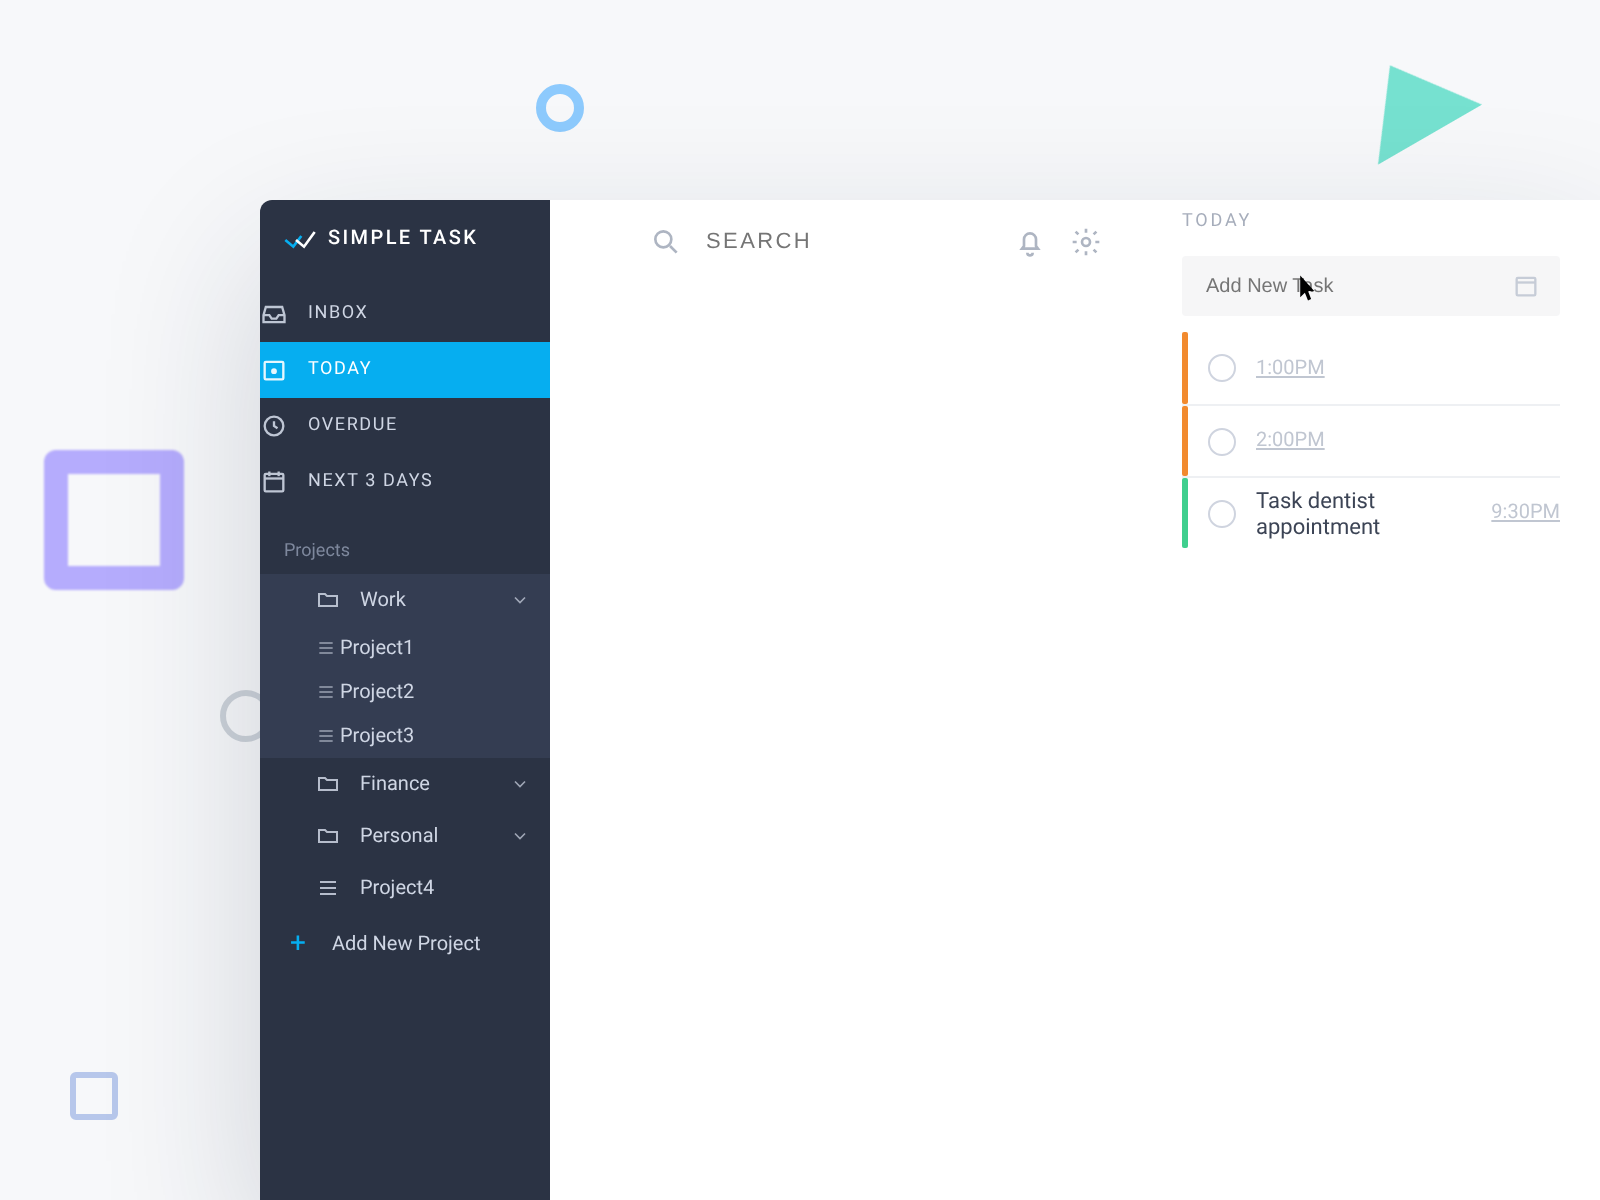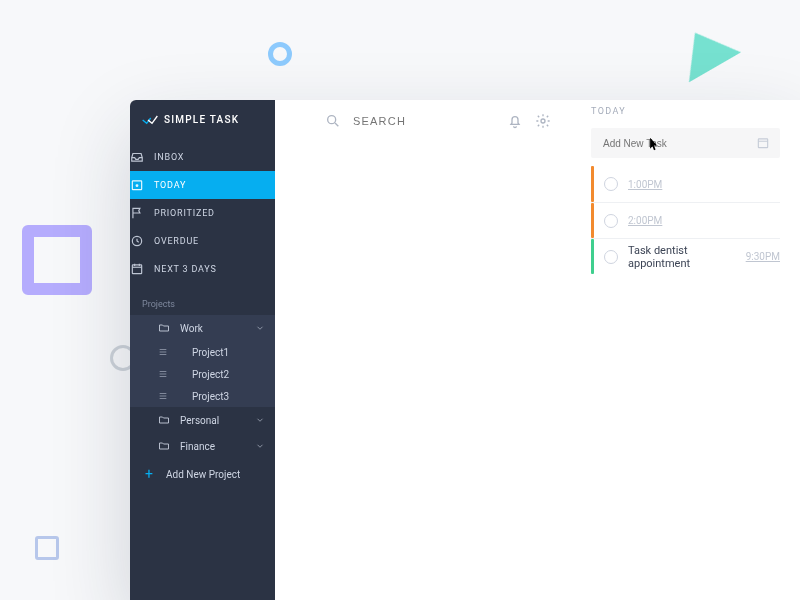--- a/index.html
+++ b/index.html
@@ -34,21 +34,21 @@
   .nav-item.active { background: #06aef0; color: #fff; }
   .nav-item .icon { width: 14px; height: 14px; display: flex; align-items: center; justify-content: center; opacity: 0.9; flex-shrink:0; }
 
   .section-label { padding: 16px 12px 6px; font-size: 9px; color: #7e889d; }
 
   .proj-group { }
   .folder-row { display: flex; align-items: center; gap: 10px; padding: 0 28px; height: 26px; cursor: pointer; font-size: 10px; color: #cfd6e4; position: relative; }
   .folder-row.expanded { background: #343d52; }
   .folder-row .chev { position: absolute; right: 10px; opacity: 0.7; }
   .folder-icon { width: 12px; height: 12px; display:flex; align-items:center; justify-content:center; opacity:0.85; flex-shrink:0;}
-  .sub-item { display:flex; align-items:center; gap:24px; padding:0 12px 0 28px; height:22px; font-size:10px; color:#cfd6e4; background:#343d52; cursor:pointer; }
+  .sub-item { display:flex; align-items:center; gap:2px; padding:0 12px 0 28px; height:22px; font-size:10px; color:#cfd6e4; background:#343d52; cursor:pointer; }
   .sub-item .lines { width:10px; opacity:0.6; flex-shrink:0;}
   .add-proj { display:flex; align-items:center; gap:10px; padding:0 12px; height:30px; font-size:10px; color:#cfd6e4; cursor:pointer; }
   .plus { color:#06aef0; font-size:14px; width:14px; text-align:center; }
 
   
   .main { flex:1; display:flex; flex-direction:row;padding-left:30px; }
   .topbar { height:42px; display:flex; align-items:center; padding:0 20px; gap:12px; }
   .search-icon { width:16px; height:16px; color:#aeb5c2; }
   .search-input { flex:1; border:none; outline:none; font-size:11px; letter-spacing:1.2px; color:#aeb5c2; background:transparent; }
   .topbar .util { width:16px; height:16px; color:#aeb5c2; display:flex; align-items:center; justify-content:center; cursor:pointer; }
@@ -107,28 +107,20 @@
         <svg viewBox="0 0 24 24" width="14" height="14" fill="none" stroke="currentColor" stroke-width="2">
             <rect x="4" y="5" width="16" height="15" rx="1"></rect>
             <circle cx="12" cy="13" r="1.5" fill="currentColor"></circle>
           </svg>
       </span>
       <span>TODAY</span>
     </div>
     <div class="nav-item">
       <span class="icon">
         <svg viewBox="0 0 24 24" width="14" height="14" fill="none" stroke="currentColor" stroke-width="2">
-            <path d="M5 21V4h12l-2 4 2 4H5"></path>
-          </svg>
-      </span>
-      <span>PRIORITIZED</span>
-    </div>
-    <div class="nav-item">
-      <span class="icon">
-        <svg viewBox="0 0 24 24" width="14" height="14" fill="none" stroke="currentColor" stroke-width="2">
             <circle cx="12" cy="12" r="8"></circle>
             <path d="M12 8v4l3 2"></path>
           </svg>
       </span>
       <span>OVERDUE</span>
     </div>
     <div class="nav-item">
       <span class="icon">
         <svg viewBox="0 0 24 24" width="14" height="14" fill="none" stroke="currentColor" stroke-width="2">
             <rect x="4" y="5" width="16" height="15" rx="1"></rect>
@@ -187,39 +179,49 @@
         <span>Project3</span>
       </div>
     </div>
 
     <div class="folder-row">
       <span class="folder-icon">
           <svg viewBox="0 0 24 24" width="12" height="12" fill="none" stroke="currentColor" stroke-width="2">
             <path d="M3 6h6l2 2h10v10H3z"></path>
           </svg>
         </span>
+      <span>Finance</span>
+      <span class="chev">
+          <svg viewBox="0 0 24 24" width="10" height="10" fill="none" stroke="currentColor" stroke-width="2">
+            <polyline points="6 9 12 15 18 9"></polyline>
+          </svg>
+        </span>
+    </div>
+    <div class="folder-row">
+      <span class="folder-icon">
+          <svg viewBox="0 0 24 24" width="12" height="12" fill="none" stroke="currentColor" stroke-width="2">
+            <path d="M3 6h6l2 2h10v10H3z"></path>
+          </svg>
+        </span>
       <span>Personal</span>
       <span class="chev">
           <svg viewBox="0 0 24 24" width="10" height="10" fill="none" stroke="currentColor" stroke-width="2">
             <polyline points="6 9 12 15 18 9"></polyline>
           </svg>
         </span>
     </div>
     <div class="folder-row">
       <span class="folder-icon">
-          <svg viewBox="0 0 24 24" width="12" height="12" fill="none" stroke="currentColor" stroke-width="2">
-            <path d="M3 6h6l2 2h10v10H3z"></path>
-          </svg>
-        </span>
-      <span>Finance</span>
-      <span class="chev">
-          <svg viewBox="0 0 24 24" width="10" height="10" fill="none" stroke="currentColor" stroke-width="2">
-            <polyline points="6 9 12 15 18 9"></polyline>
-          </svg>
-        </span>
+          <svg viewBox="0 0 24 24" width="12" height="12" stroke="currentColor" stroke-width="2">
+            <line x1="4" y1="6" x2="20" y2="6"></line>
+            <line x1="4" y1="12" x2="20" y2="12"></line>
+            <line x1="4" y1="18" x2="20" y2="18"></line>
+          </svg>
+        </span>
+      <span>Project4</span>
     </div>
     <div class="add-proj">
       <span class="plus">+</span>
       <span>Add New Project</span>
     </div>
   </aside>
 
   <div class="main">
     <div class="topbar">
       <span class="search-icon">

